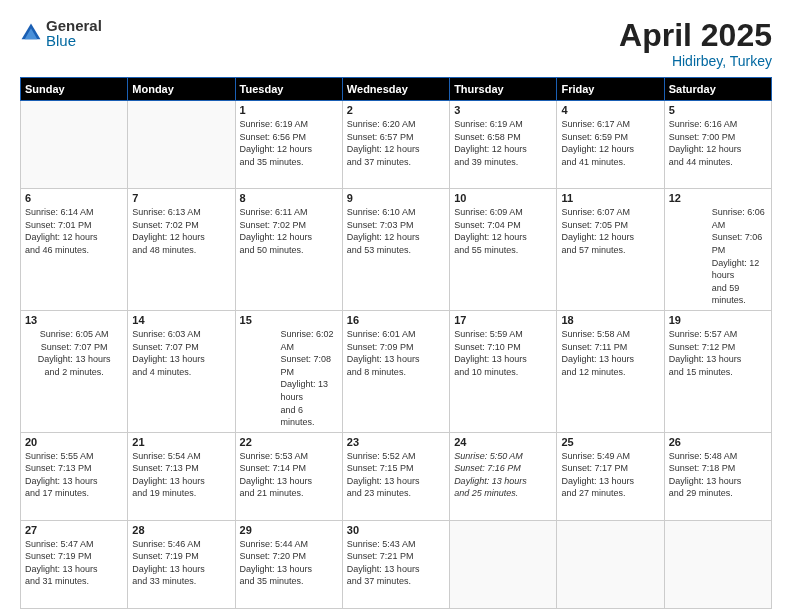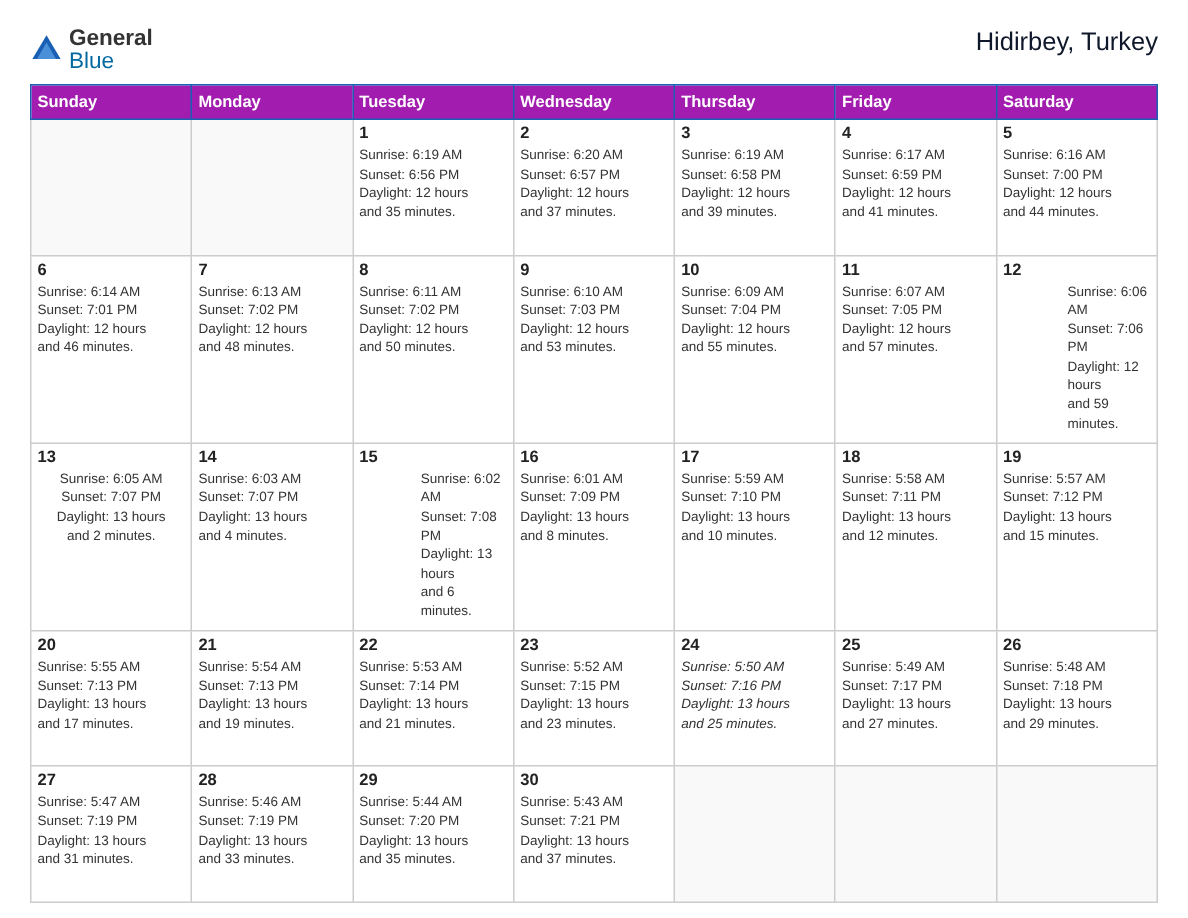--- a/index.html
+++ b/index.html
@@ -50,32 +50,32 @@
     .title-block {
       text-align: right;
     }
     .title-month {
       font-size: 32px;
       font-weight: bold;
       color: #222;
       line-height: 1.1;
     }
     .title-location {
-      font-size: 17px;
-      color: #0f172a;
+      font-size: 14px;
+      color: #0369a1;
     }
     .calendar {
       flex: 1;
       border: 1px solid #ccc;
       border-collapse: collapse;
       width: 100%;
       table-layout: fixed;
     }
     .calendar th {
-      background-color: #a21caf;
+      background-color: #000000;
       color: #fff;
       font-size: 11px;
       font-weight: bold;
       padding: 5px 4px;
       text-align: left;
       border: 1px solid #1a5fb4;
     }
     .calendar td {
       border: 1px solid #ccc;
       vertical-align: top;
@@ -110,20 +110,21 @@
       <svg class="logo-icon" viewBox="0 0 28 28">
         <polygon points="14,2 26,22 2,22" fill="#1a5fb4"></polygon>
         <polygon points="14,8 22,22 6,22" fill="#4a90d9"></polygon>
       </svg>
       <div class="logo-text">
         <span class="logo-general">General</span>
         <span class="logo-blue">Blue</span>
       </div>
     </div>
     <div class="title-block">
+      <div class="title-month">April 2025</div>
       <div class="title-location">Hidirbey, Turkey</div>
     </div>
   </div>
 
   <table class="calendar">
     <thead>
       <tr>
         <th>Sunday</th>
         <th>Monday</th>
         <th>Tuesday</th>

